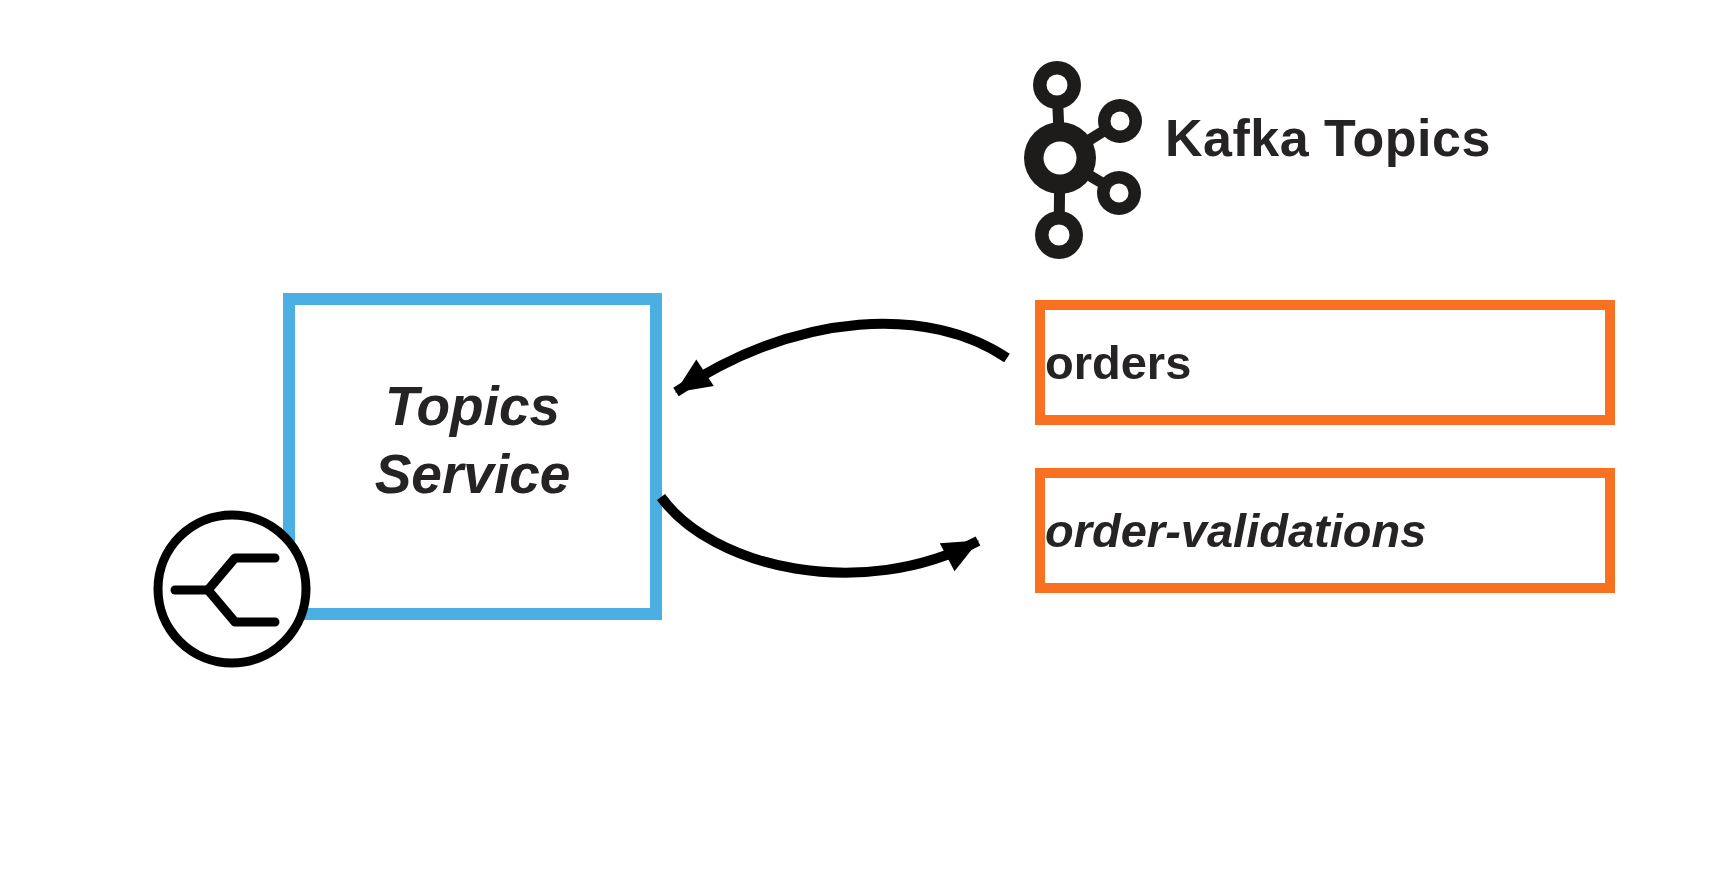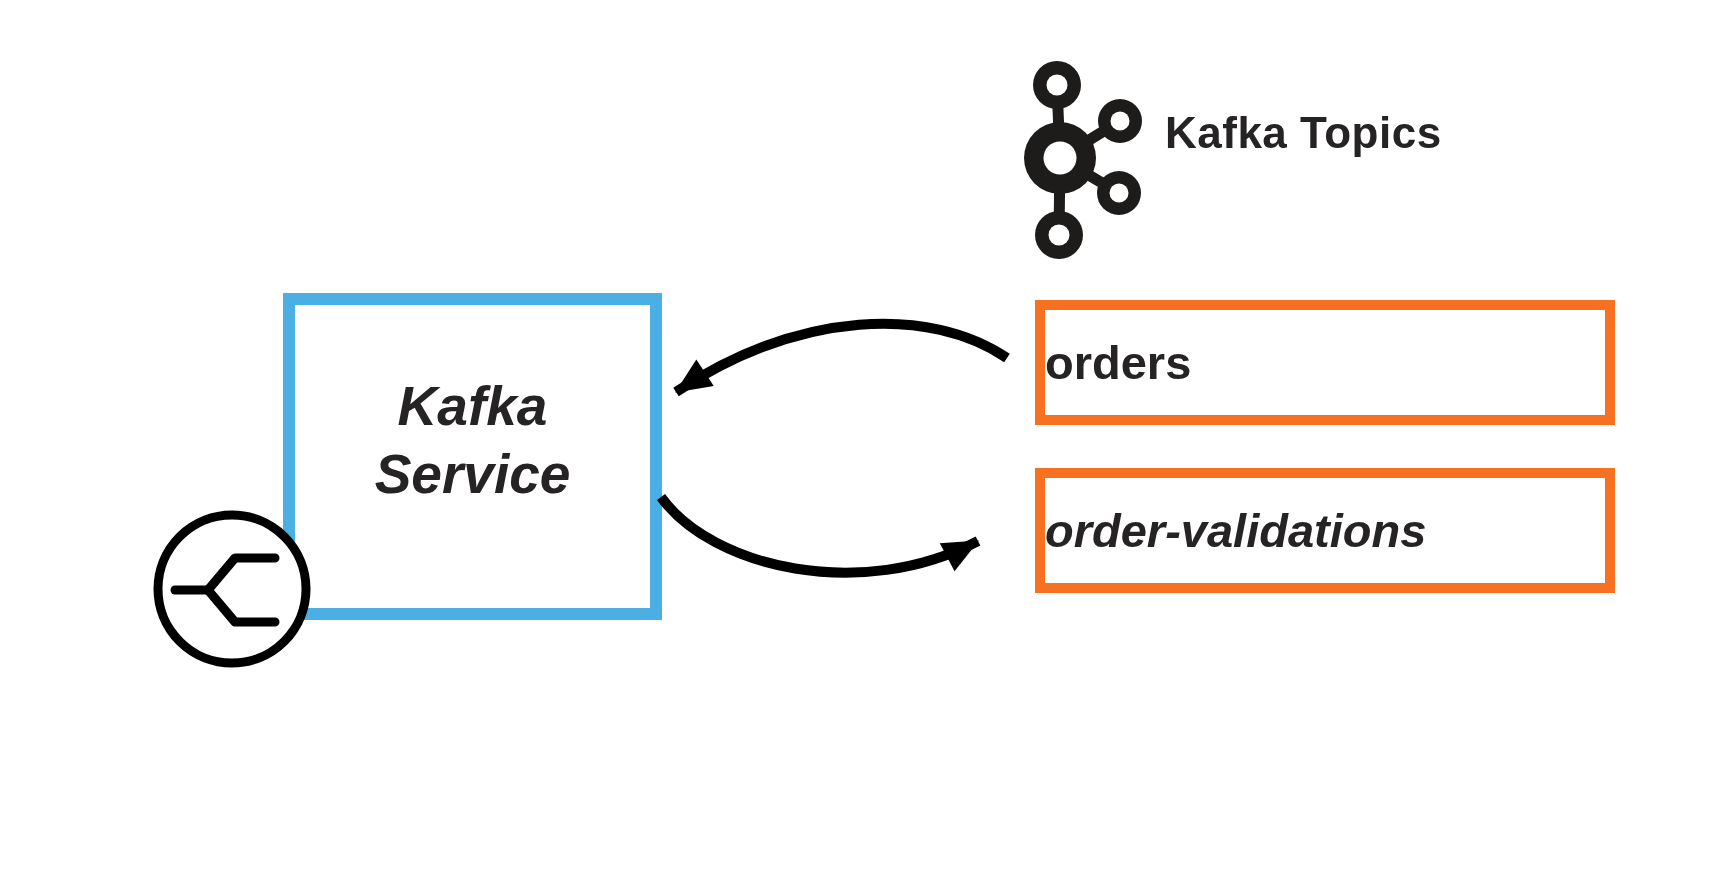--- a/index.html
+++ b/index.html
@@ -26,21 +26,21 @@
     left: 1012px;
     top: 50px;
     width: 150px;
     height: 216px;
     z-index: 3;
   }
   .kafka-title {
     position: absolute;
     left: 1165px;
     top: 108px;
-    font-size: 44px;
+    font-size: 52px;
     font-weight: bold;
     color: var(--ink);
     letter-spacing: 0.5px;
     white-space: nowrap;
     z-index: 3;
   }
 
   
   .fraud-box {
     position: absolute;
@@ -145,21 +145,21 @@
         <circle cx="107" cy="143" r="22" fill="#1E1C1B"></circle>
           <circle cx="107" cy="143" r="9.5" fill="#ffffff"></circle>
       </g>
     </svg>
   </div>
 
   <div class="kafka-title">Kafka Topics</div>
 
   <div class="fraud-box">
     <div class="fraud-label">
-      <span>Kafka</span><br>
+      <span>Topics</span><br>
       <span>Service</span>
     </div>
   </div>
 
   <div class="topic-box orders">
     <div class="topic-label">orders</div>
   </div>
   <div class="topic-box validations">
     <div class="topic-label">order-validations</div>
   </div>

